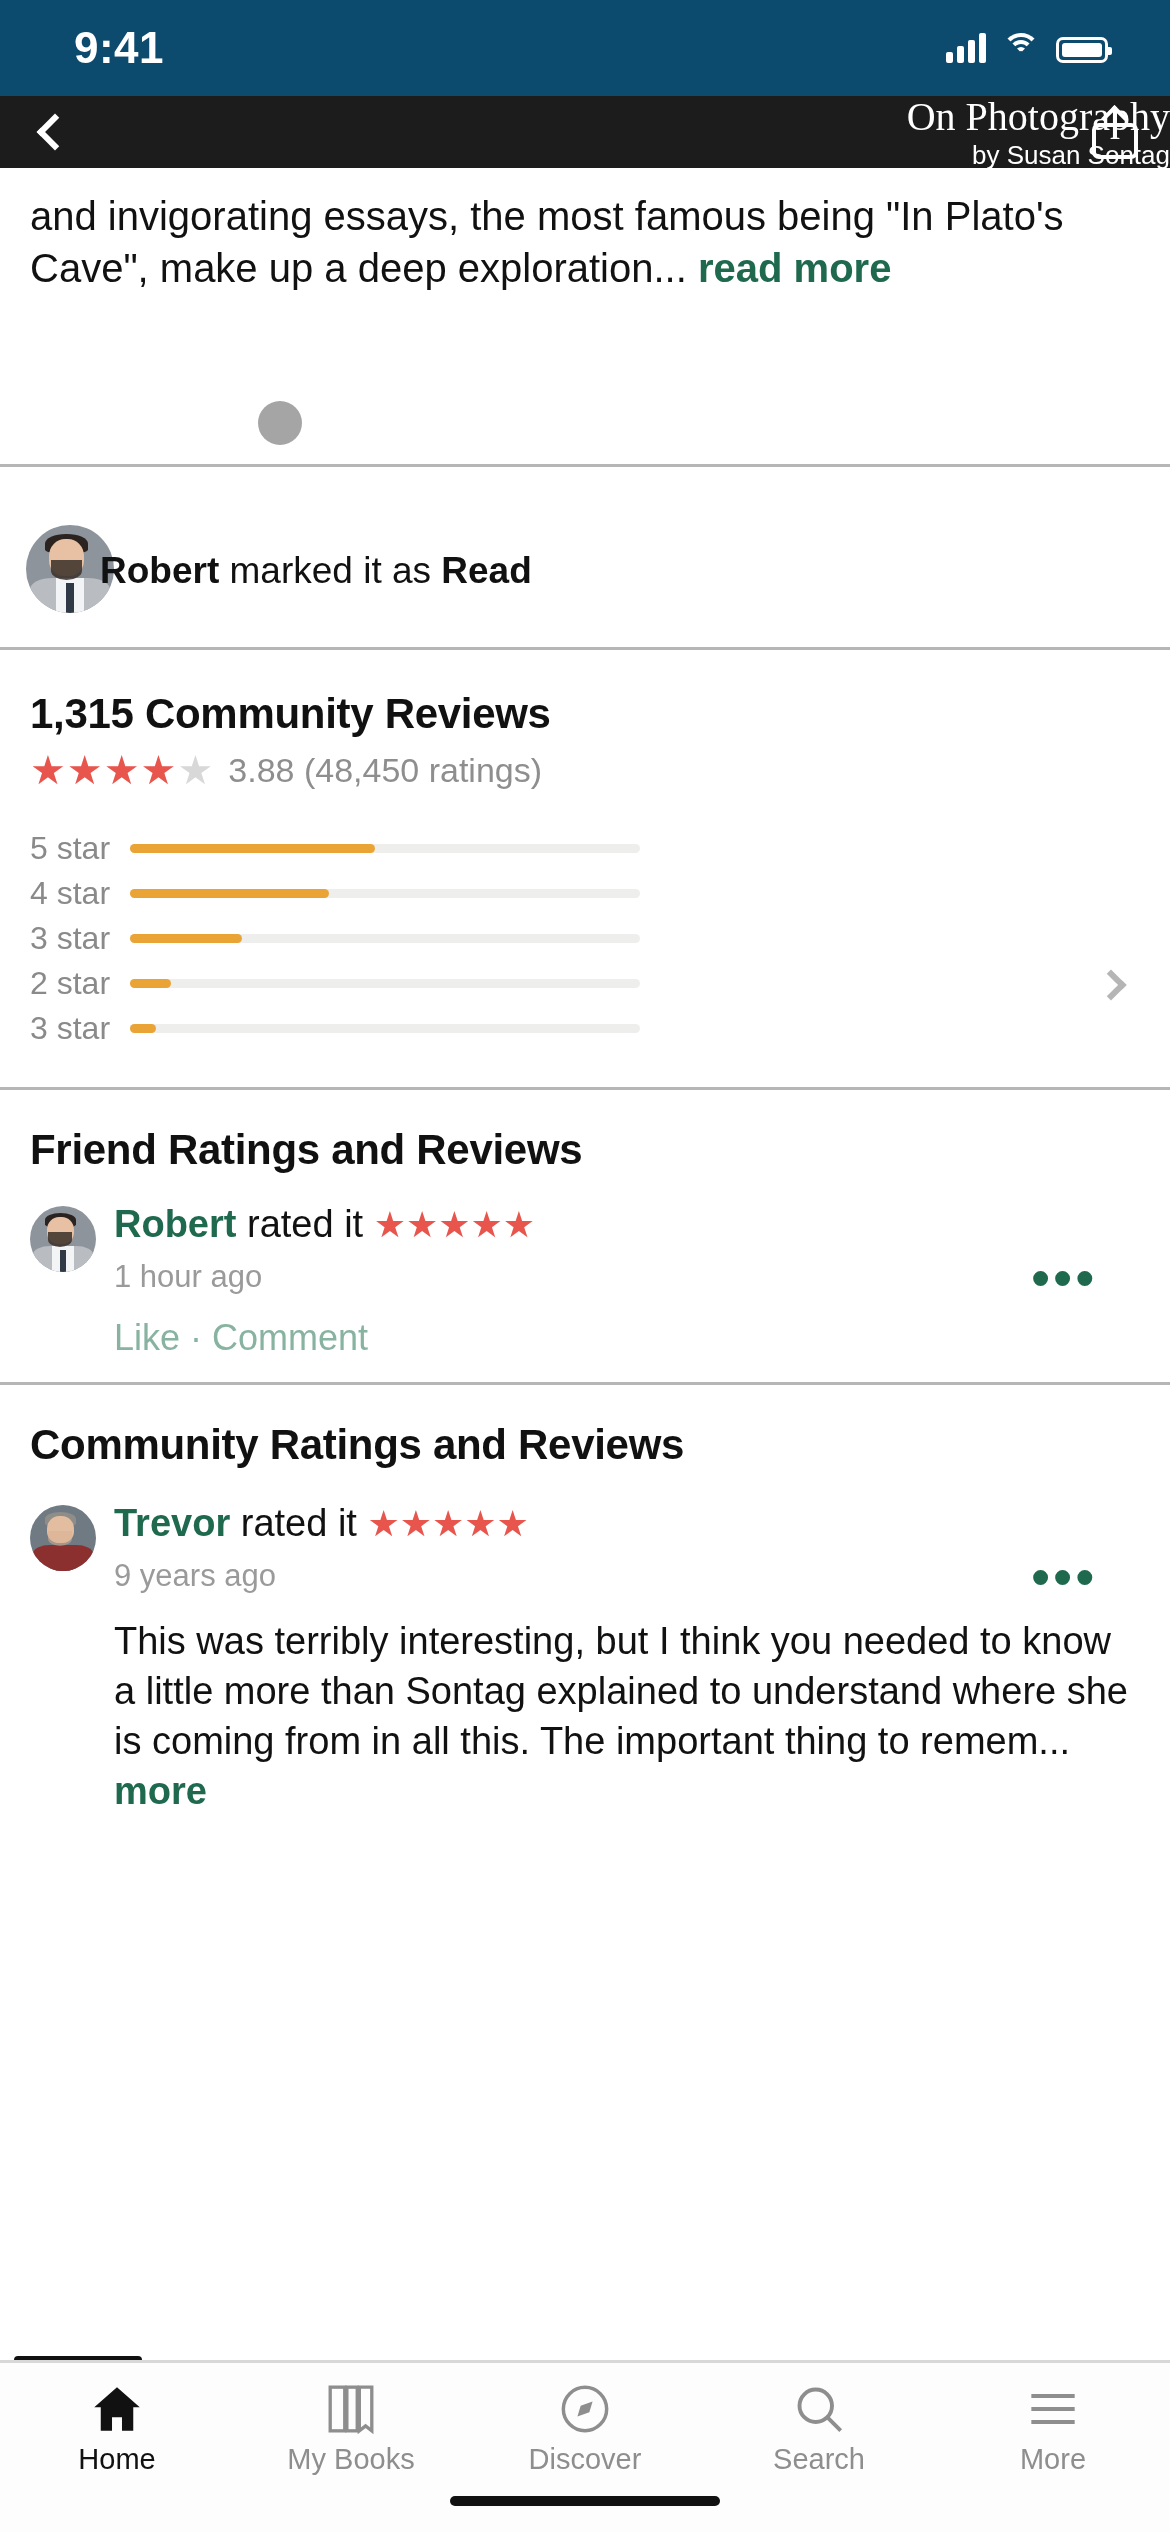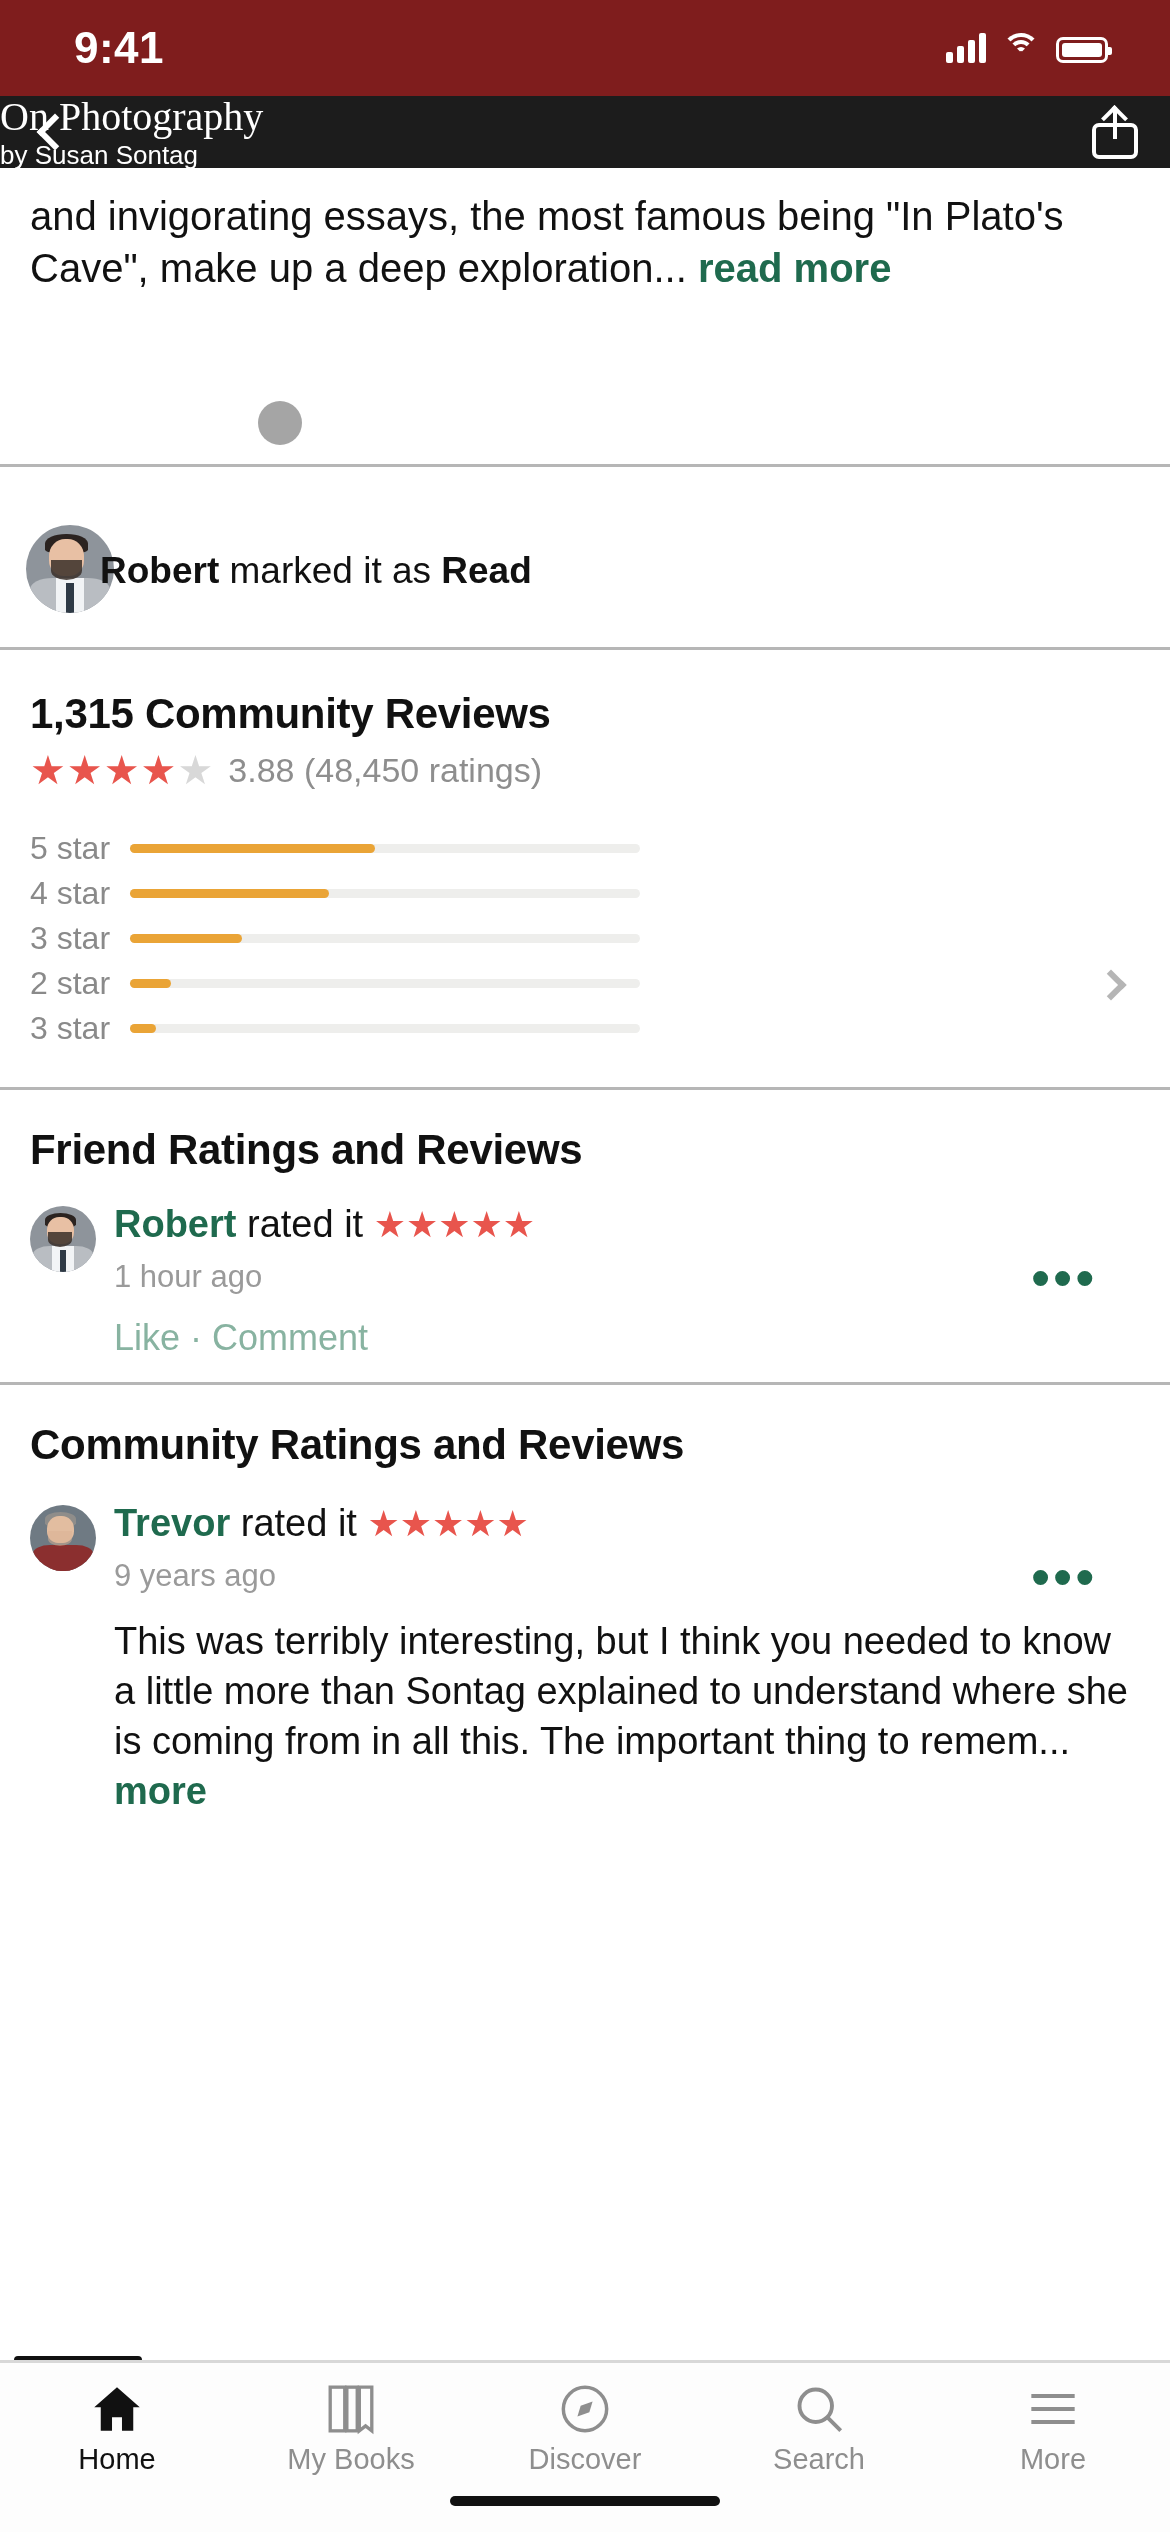--- a/index.html
+++ b/index.html
@@ -7,21 +7,21 @@
   body {
     font-family:"Liberation Sans", sans-serif;
     background:#ffffff;
     color:#111;
     overflow:hidden;
     position:relative;
   }
 
   
   .statusbar{
-    height:96px; background:#7f1d1d; color:#fff;
+    height:96px; background:#0c4a6e; color:#fff;
     display:flex; align-items:center; justify-content:space-between;
     padding:0 62px 0 74px; position:relative;
   }
   .sb-time{ font-size:44px; font-weight:600; letter-spacing:.5px; }
   .sb-right{ display:flex; align-items:flex-end; gap:16px; }
   .bars{ display:flex; align-items:flex-end; gap:4px; height:30px; }
   .bars i{ width:7px; background:#fff; border-radius:2px; display:block; }
   .bars i:nth-child(1){height:11px}
   .bars i:nth-child(2){height:17px}
   .bars i:nth-child(3){height:23px}
@@ -35,21 +35,21 @@
   .batt::after{content:"";position:absolute;right:-7px;top:7px;width:4px;height:8px;background:#fff;border-radius:0 2px 2px 0;}
   .batt i{display:block;height:100%;width:100%;background:#fff;border-radius:3px;}
 
   
   .navbar{
     height:72px; background:#1c1c1c; color:#fff;
     display:flex; align-items:center; position:relative;
   }
   .nav-back{ width:110px; display:flex; justify-content:center; align-items:center; cursor:pointer; }
   .chev{ width:26px;height:26px;border-left:6px solid #fff;border-bottom:6px solid #fff;transform:rotate(45deg); }
-  .nav-title-wrap{ position:absolute; left:0; right:16px; text-align:left; pointer-events:none; }
+  .nav-title-wrap{ position:absolute; left:0; right:0; text-align:right; pointer-events:none; }
   .nav-title{ font-family:"Liberation Serif", serif; font-size:40px; line-height:44px; }
   .nav-sub{ font-size:26px; line-height:30px; margin-top:1px; }
   .nav-share{ margin-left:auto; width:110px; display:flex; justify-content:center; cursor:pointer; }
   .share-ico{ position:relative; width:46px;height:54px; }
   .share-ico .box{ position:absolute;bottom:0;left:0;width:46px;height:36px;border:4px solid #fff;border-radius:7px; }
   .share-ico .stem{ position:absolute;left:21px;top:4px;width:4px;height:30px;background:#fff; }
   .share-ico .arr{ position:absolute;left:13px;top:4px;width:19px;height:19px;border-left:4px solid #fff;border-top:4px solid #fff;transform:rotate(45deg);transform-origin:center; }
 
   
   .divider{ height:3px; background:#b6b6b6; }

